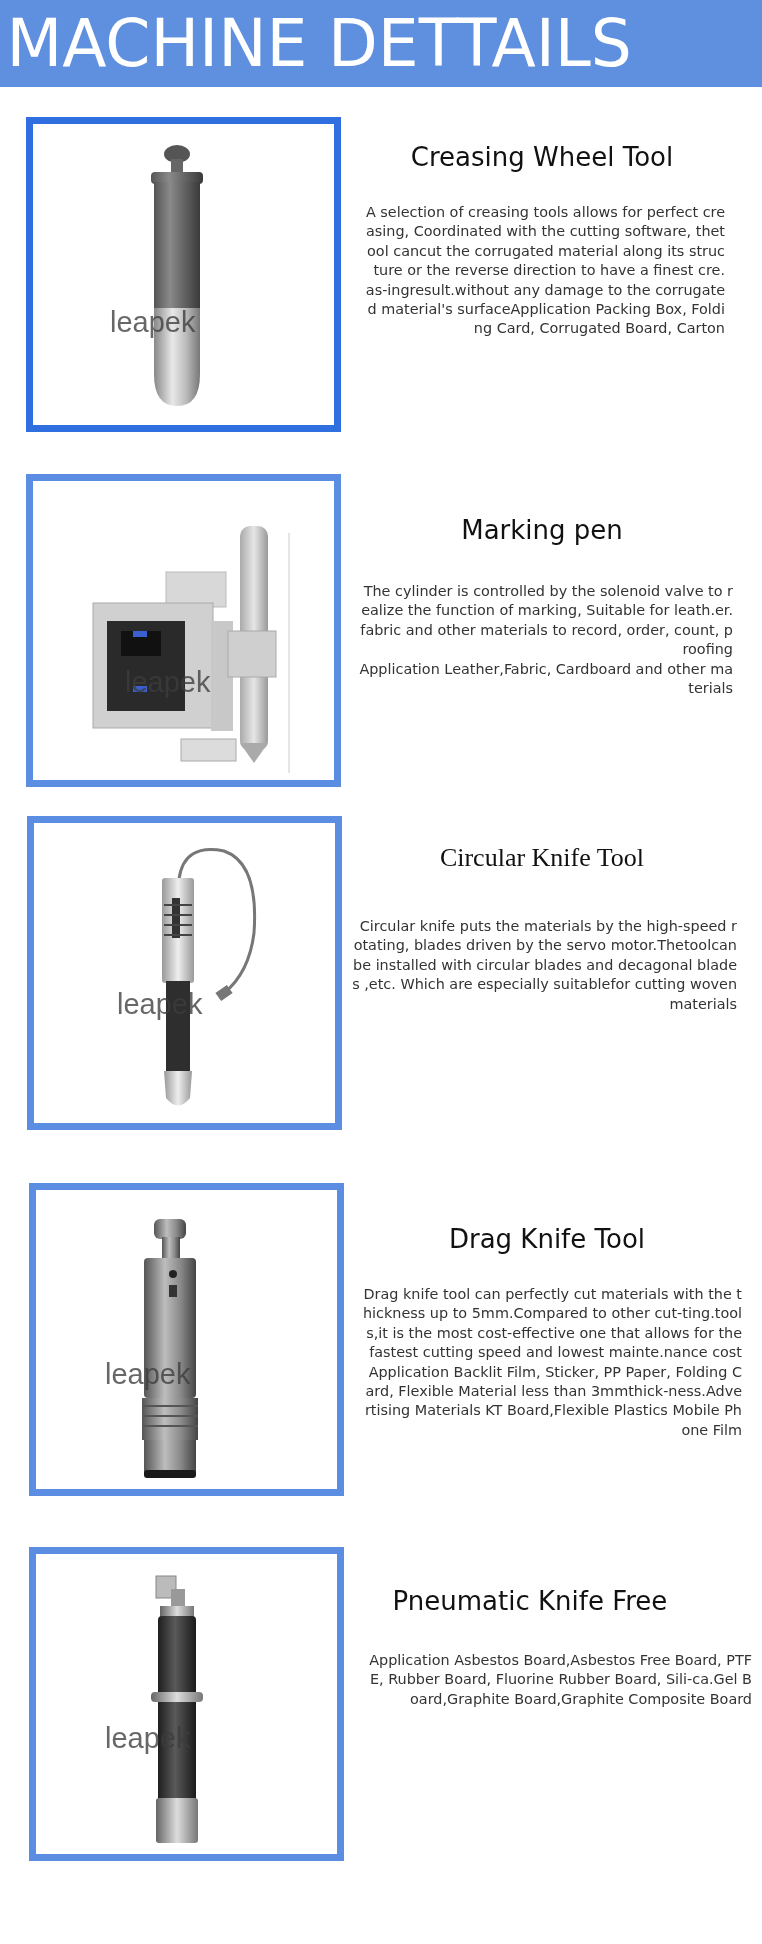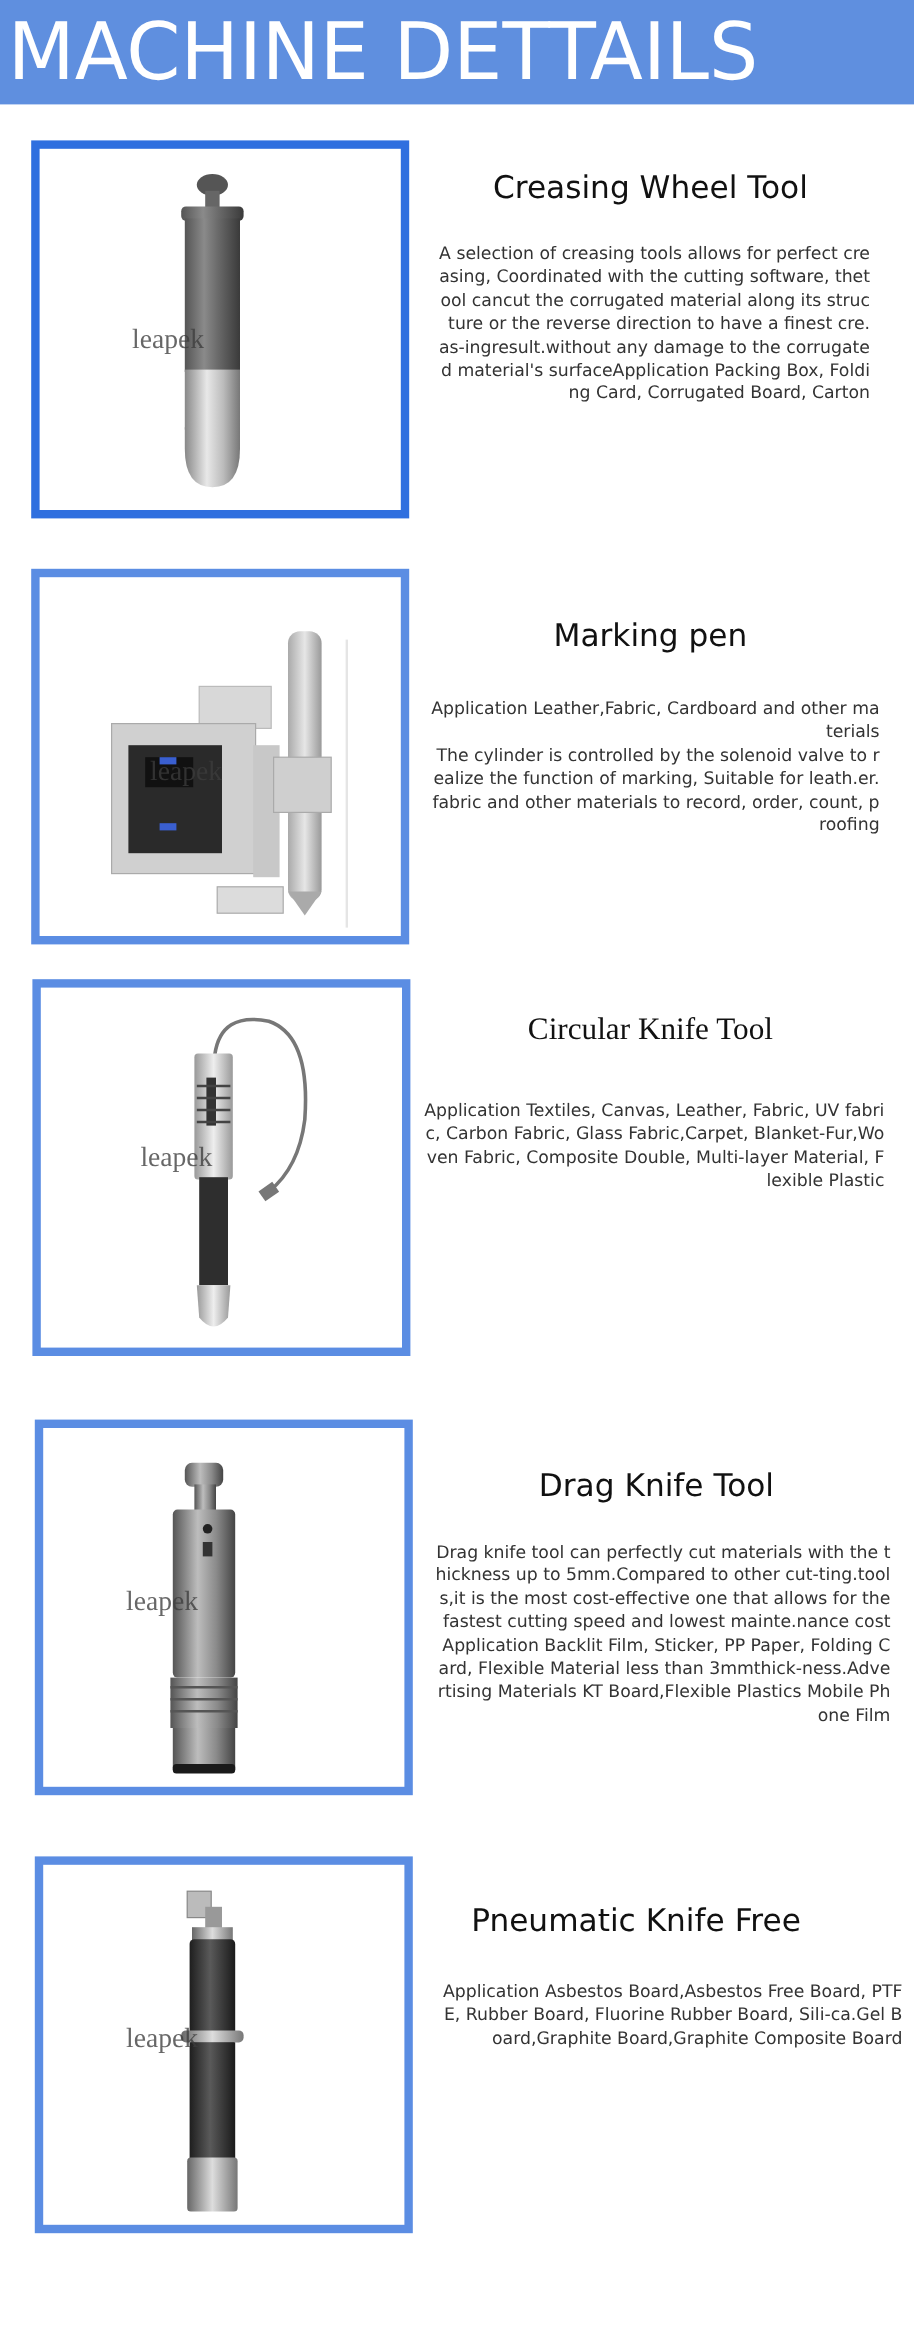--- a/index.html
+++ b/index.html
@@ -16,22 +16,22 @@
     transform: scaleX(0.98);
   }
 
   .frame {
     position: absolute; width: 315px; height: 315px;
     border: 7px solid #5b8de3; background: #fff; overflow: hidden;
   }
   .frame.first { border-color: #2f6fdf; }
 
   .watermark {
-    position: absolute; font-family: Liberation Serif, serif; font-size: 23px;
-    color: rgba(60,60,60,0.78); letter-spacing: 0px; z-index: 3;
+    position: absolute; font-family: Liberation Sans, sans-serif; font-size: 29px;
+    color: rgba(60,60,60,0.78); letter-spacing: 0px; z-index: 3; margin-top: 36px;
   }
 
   .title {
     position: absolute; width: 380px; text-align: center;
     font-family: "DejaVu Sans", sans-serif; font-size: 26px; color: #111;
   }
   .desc {
     position: absolute; text-align: right; font-family: "DejaVu Sans", sans-serif;
     font-size: 14.4px; line-height: 19.4px; color: #333; word-break: break-all;
   }
@@ -95,22 +95,22 @@
     <rect x="100" y="205" width="14" height="6" fill="#3a5fd0"></rect>
     <rect x="178" y="140" width="22" height="110" fill="#c8c8c8"></rect>
     <rect x="195" y="150" width="48" height="46" fill="#cfcfcf" stroke="#aaa"></rect>
     <rect x="148" y="258" width="55" height="22" fill="#dcdcdc" stroke="#aaa"></rect>
     <rect x="255" y="52" width="2" height="240" fill="#e5e5e5"></rect>
   </svg>
 </div>
 <div class="watermark" style="left:125px; top:630px;">leapek</div>
 <div class="title" style="left:352px; top:515px;">Marking pen</div>
 <div class="desc" style="left:357px; top:582px; width:376px;">
+  <p>The cylinder is controlled by the solenoid valve to realize the function of marking, Suitable for leath.er.fabric and other materials to record, order, count, proofing</p>
   <p>Application Leather,Fabric, Cardboard and other materials</p>
-  <p>The cylinder is controlled by the solenoid valve to realize the function of marking, Suitable for leath.er.fabric and other materials to record, order, count, proofing</p>
 </div>
 
 <div class="frame" style="left:27px; top:816px; height:314px;">
   <svg width="301" height="300" viewBox="0 0 301 300">
     <defs>
       <linearGradient id="g3" x1="0" x2="1">
           <stop offset="0" stop-color="#999"></stop>
           <stop offset="0.5" stop-color="#eee"></stop>
           <stop offset="1" stop-color="#999"></stop>
         </linearGradient>
@@ -123,21 +123,21 @@
     <line x1="130" y1="92" x2="158" y2="92" stroke="#444" stroke-width="2"></line>
     <line x1="130" y1="102" x2="158" y2="102" stroke="#444" stroke-width="2"></line>
     <line x1="130" y1="112" x2="158" y2="112" stroke="#444" stroke-width="2"></line>
     <rect x="132" y="158" width="24" height="90" fill="#2e2e2e"></rect>
     <path d="M130 248 L158 248 L156 275 Q144 290 132 275 Z" fill="url(#g3)"></path>
   </svg>
 </div>
 <div class="watermark" style="left:117px; top:952px;">leapek</div>
 <div class="title" style="left:352px; top:843px;font-family:Liberation Serif, serif;">Circular Knife Tool</div>
 <div class="desc" style="left:352px; top:917px; width:385px;">
-  <p>Application Textiles, Canvas, Leather, Fabric, UV fabric, Carbon Fabric, Glass Fabric,Carpet, Blanket-Fur,Woven Fabric, Composite Double, Multi-layer Material, Flexible Plastic</p>
+  <p>Circular knife puts the materials by the high-speed rotating, blades driven by the servo motor.Thetoolcan be installed with circular blades and decagonal blades ,etc. Which are especially suitablefor cutting woven materials</p>
 </div>
 
 <div class="frame" style="left:29px; top:1183px; height:313px;">
   <svg width="301" height="299" viewBox="0 0 301 299">
     <defs>
       <linearGradient id="g4" x1="0" x2="1">
           <stop offset="0" stop-color="#555"></stop>
           <stop offset="0.4" stop-color="#bdbdbd"></stop>
           <stop offset="0.7" stop-color="#8a8a8a"></stop>
           <stop offset="1" stop-color="#444"></stop>

